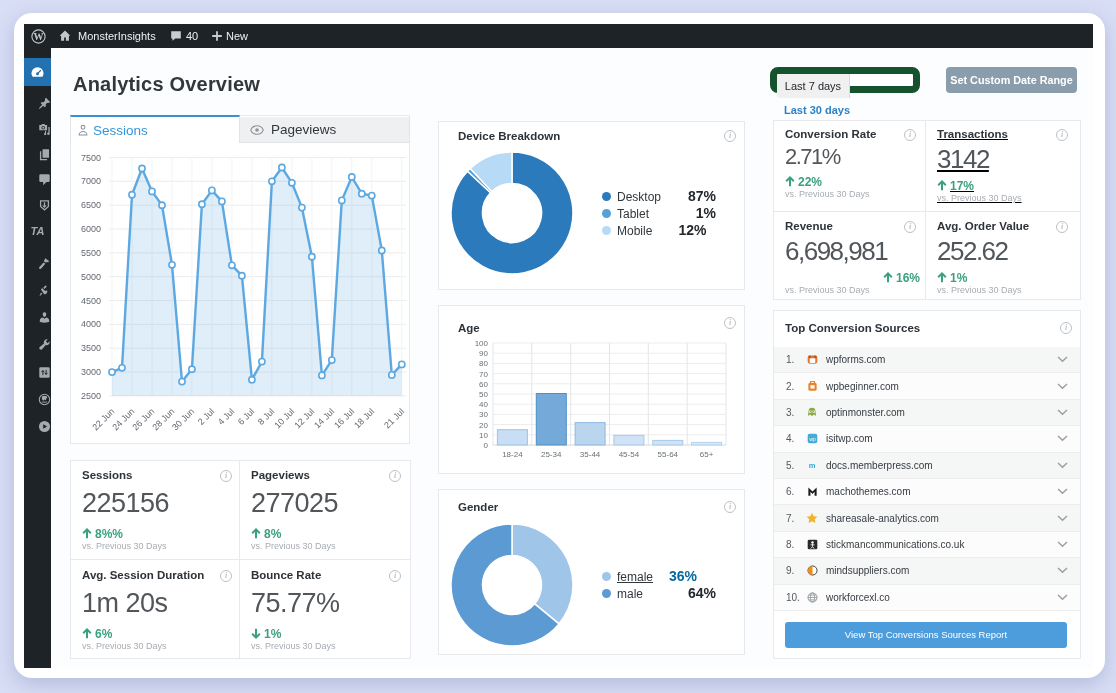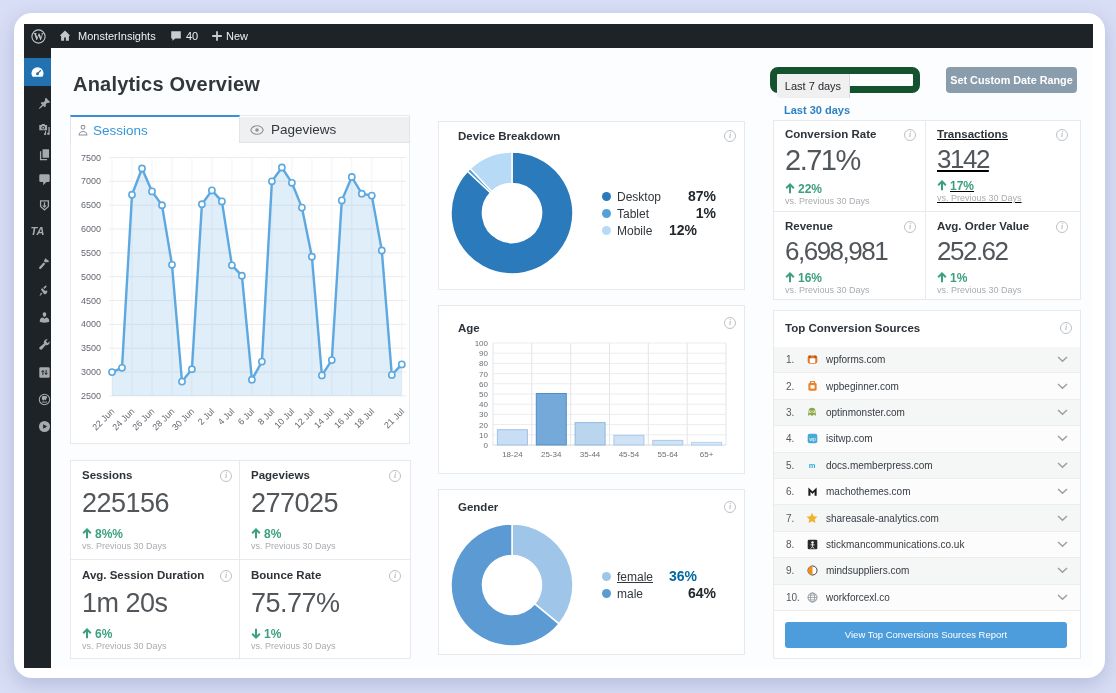--- a/index.html
+++ b/index.html
@@ -294,21 +294,21 @@
       <path d="M74.0,31.0 A61,61 0 1 1 29.53,50.24 L52.5,71.81 A29.5,29.5 0 1 0 74.0,62.5 Z" fill="#2b7abc"></path>
       <path d="M29.53,50.24 A61,61 0 0 1 32.24,47.53 L53.81,70.5 A29.5,29.5 0 0 0 52.5,71.81 Z" fill="#54a1da"></path>
       <path d="M32.24,47.53 A61,61 0 0 1 74.0,31.0 L74.0,62.5 A29.5,29.5 0 0 0 53.81,70.5 Z" fill="#b7daf7"></path>
     </g>
   </svg>
   <div style="position:absolute;left:578px;top:166px;font-size:12px;color:#32373c;"><span class="legdot" style="background:#2b7abc;"></span>Desktop</div>
   <div style="position:absolute;left:578px;top:183px;font-size:12px;color:#32373c;"><span class="legdot" style="background:#54a1da;"></span>Tablet</div>
   <div style="position:absolute;left:578px;top:200px;font-size:12px;color:#32373c;"><span class="legdot" style="background:#b7daf7;"></span>Mobile</div>
   <div style="position:absolute;left:645px;top:164px;width:47px;font-size:14px;font-weight:bold;color:#23282d;text-align:right;">87%</div>
   <div style="position:absolute;left:645px;top:181px;width:47px;font-size:14px;font-weight:bold;color:#23282d;text-align:right;">1%</div>
-  <div style="position:absolute;left:645px;top:198px;width:47px;font-size:14px;font-weight:bold;color:#23282d;text-align:left;">12%</div>
+  <div style="position:absolute;left:645px;top:198px;width:47px;font-size:14px;font-weight:bold;color:#23282d;text-align:center;">12%</div>
 
   <div class="card" style="left:414px;top:281px;width:307px;height:169px;"></div>
   <div class="ttl" style="position:absolute;left:434px;top:298px;">Age</div>
   <div class="ibtn" style="left:700px;top:293px;">i</div>
   <svg style="position:absolute;left:414px;top:281px;" width="307" height="169" viewBox="0 0 307 169">
     <g stroke="#ededee" stroke-width="1">
       <line x1="55" y1="38" x2="288" y2="38"></line>
           <line x1="55" y1="48.2" x2="288" y2="48.2"></line>
           <line x1="55" y1="58.4" x2="288" y2="58.4"></line>
           <line x1="55" y1="68.6" x2="288" y2="68.6"></line>
@@ -370,40 +370,40 @@
   <div style="position:absolute;left:578px;top:546px;font-size:12px;color:#32373c;text-decoration:underline;"><span class="legdot" style="background:#9fc6e8;"></span>female</div>
   <div style="position:absolute;left:578px;top:563px;font-size:12px;color:#32373c;"><span class="legdot" style="background:#5b9ad3;"></span>male</div>
   <div style="position:absolute;left:645px;top:544px;width:47px;font-size:14px;font-weight:bold;color:#0369a1;text-align:left;">36%</div>
   <div style="position:absolute;left:645px;top:561px;width:47px;font-size:14px;font-weight:bold;color:#23282d;text-align:right;">64%</div>
 
   <div class="card" style="left:749px;top:96px;width:308px;height:180px;"></div>
   <div style="position:absolute;left:901px;top:96px;width:1px;height:180px;background:#e7e9ec;"></div>
   <div style="position:absolute;left:749px;top:187px;width:308px;height:1px;background:#e7e9ec;"></div>
   <div style="position:absolute;left:761px;top:104px;width:130px;">
     <div class="ttl">Conversion Rate</div>
-    <div class="bignum" style="font-size:29px;letter-spacing:-1.5px;margin-top:6px;">2.71%</div>
+    <div class="bignum" style="font-size:22px;letter-spacing:-1.5px;margin-top:6px;">2.71%</div>
     <div class="grow" style="margin-top:7px;"><svg style="vertical-align:-1px;margin-right:3px" width="10" height="11" viewBox="0 0 10 11">
             <path d="M5 10.2 V2.2 M1.2 5.2 L5 1.4 8.8 5.2" stroke="#3ba07f" stroke-width="2" fill="none"></path>
           </svg>22%</div>
     <div class="gsub" style="margin-top:0px;">vs. Previous 30 Days</div>
   </div>
   <div class="ibtn" style="left:880px;top:105px;">i</div>
   <div style="position:absolute;left:913px;top:104px;width:130px;text-decoration:underline;">
     <div class="ttl">Transactions</div>
     <div class="bignum" style="font-size:26px;letter-spacing:-1.5px;margin-top:6px;">3142</div>
     <div class="grow" style="margin-top:7px;"><svg style="vertical-align:-1px;margin-right:3px" width="10" height="11" viewBox="0 0 10 11">
             <path d="M5 10.2 V2.2 M1.2 5.2 L5 1.4 8.8 5.2" stroke="#3ba07f" stroke-width="2" fill="none"></path>
           </svg>17%</div>
     <div class="gsub" style="margin-top:0px;">vs. Previous 30 Days</div>
   </div>
   <div class="ibtn" style="left:1032px;top:105px;">i</div>
   <div style="position:absolute;left:761px;top:196px;width:135px;">
     <div class="ttl">Revenue</div>
     <div class="bignum" style="font-size:26px;letter-spacing:-1.5px;margin-top:6px;">6,698,981</div>
-    <div class="grow" style="margin-top:7px;"><svg style="vertical-align:-1px;margin-right:3px" width="10" height="11" viewBox="0 0 10 11">
+    <div class="grow" style="margin-top:7px;text-align:right;"><svg style="vertical-align:-1px;margin-right:3px" width="10" height="11" viewBox="0 0 10 11">
             <path d="M5 10.2 V2.2 M1.2 5.2 L5 1.4 8.8 5.2" stroke="#3ba07f" stroke-width="2" fill="none"></path>
           </svg>16%</div>
     <div class="gsub" style="margin-top:0px;">vs. Previous 30 Days</div>
   </div>
   <div class="ibtn" style="left:880px;top:197px;">i</div>
   <div style="position:absolute;left:913px;top:196px;width:130px;">
     <div class="ttl">Avg. Order Value</div>
     <div class="bignum" style="font-size:26px;letter-spacing:-1.5px;margin-top:6px;">252.62</div>
     <div class="grow" style="margin-top:7px;"><svg style="vertical-align:-1px;margin-right:3px" width="10" height="11" viewBox="0 0 10 11">
             <path d="M5 10.2 V2.2 M1.2 5.2 L5 1.4 8.8 5.2" stroke="#3ba07f" stroke-width="2" fill="none"></path>

